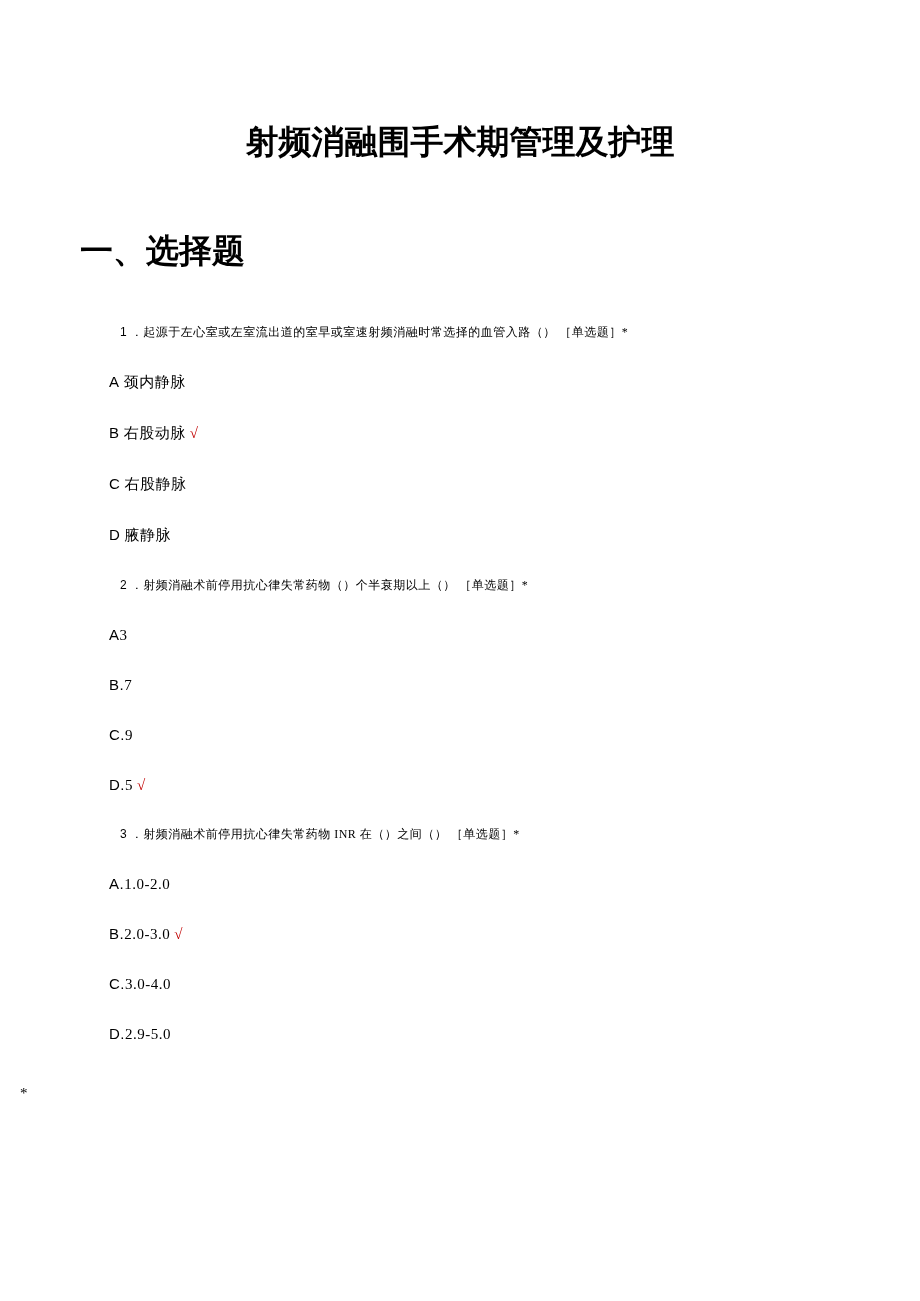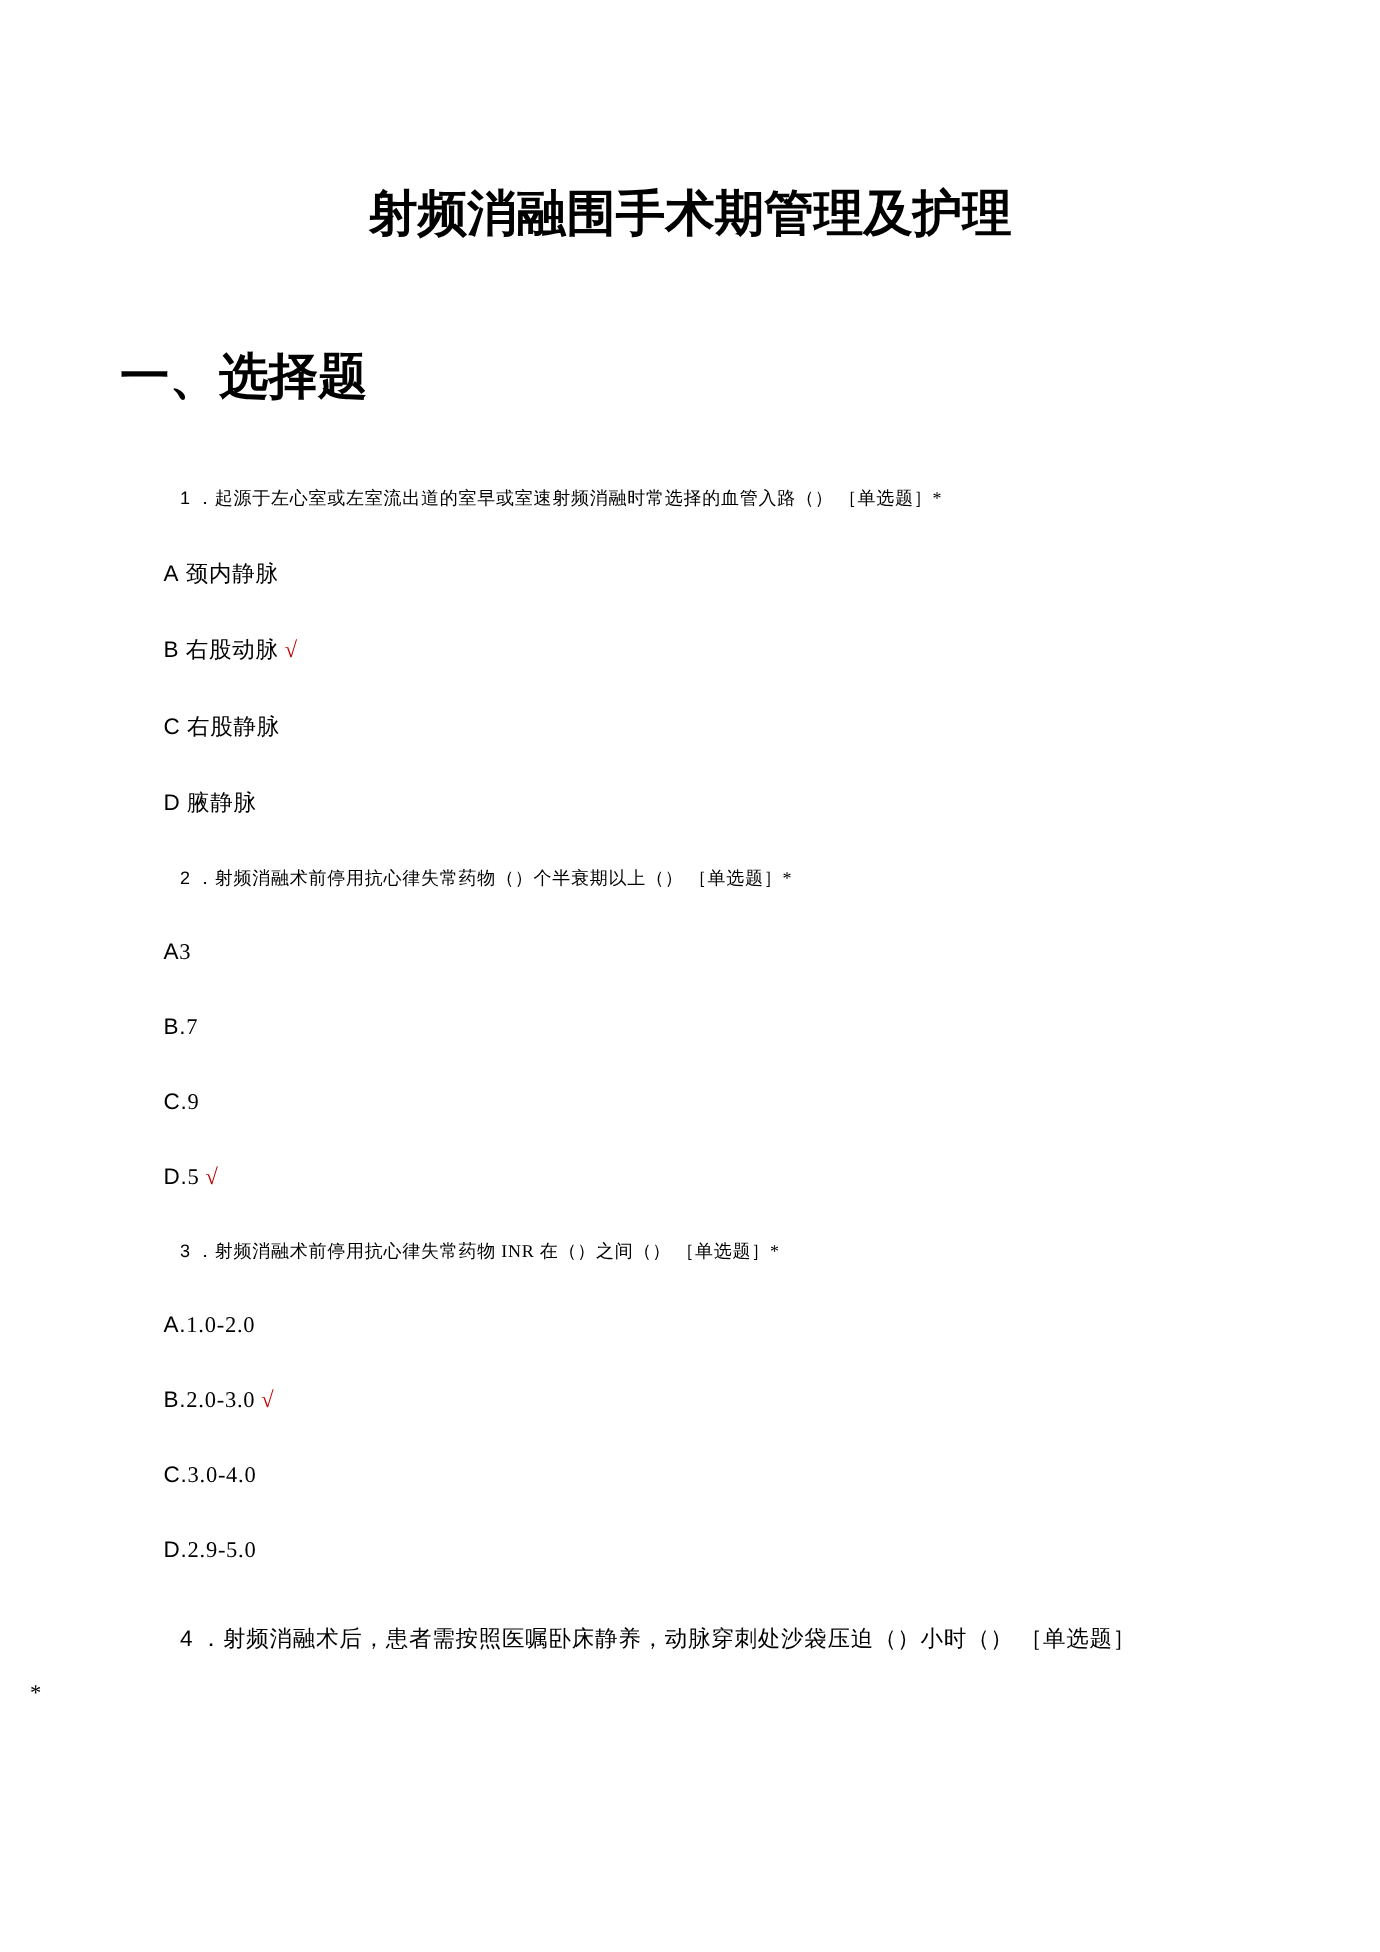--- a/index.html
+++ b/index.html
@@ -120,18 +120,14 @@
   <span class="opt-letter">B.</span><span>2.0-3.0</span><span class="correct-mark">√</span>
 </p>
 <p class="option">
   <span class="opt-letter">C.</span><span>3.0-4.0</span>
 </p>
 <p class="option">
   <span class="opt-letter">D.</span><span>2.9-5.0</span>
 </p>
 
 <div class="question-stem-wrap last">
-  <span class="line1">
-    <span class="num-letter">4</span>
-    <span>．射频消融术后，患者需按照医嘱卧床静养，动脉穿刺处沙袋压迫（）小时（） ［单选题］</span>
-  </span>
   <span class="line2">*</span>
 </div>
 
 </body></html>

